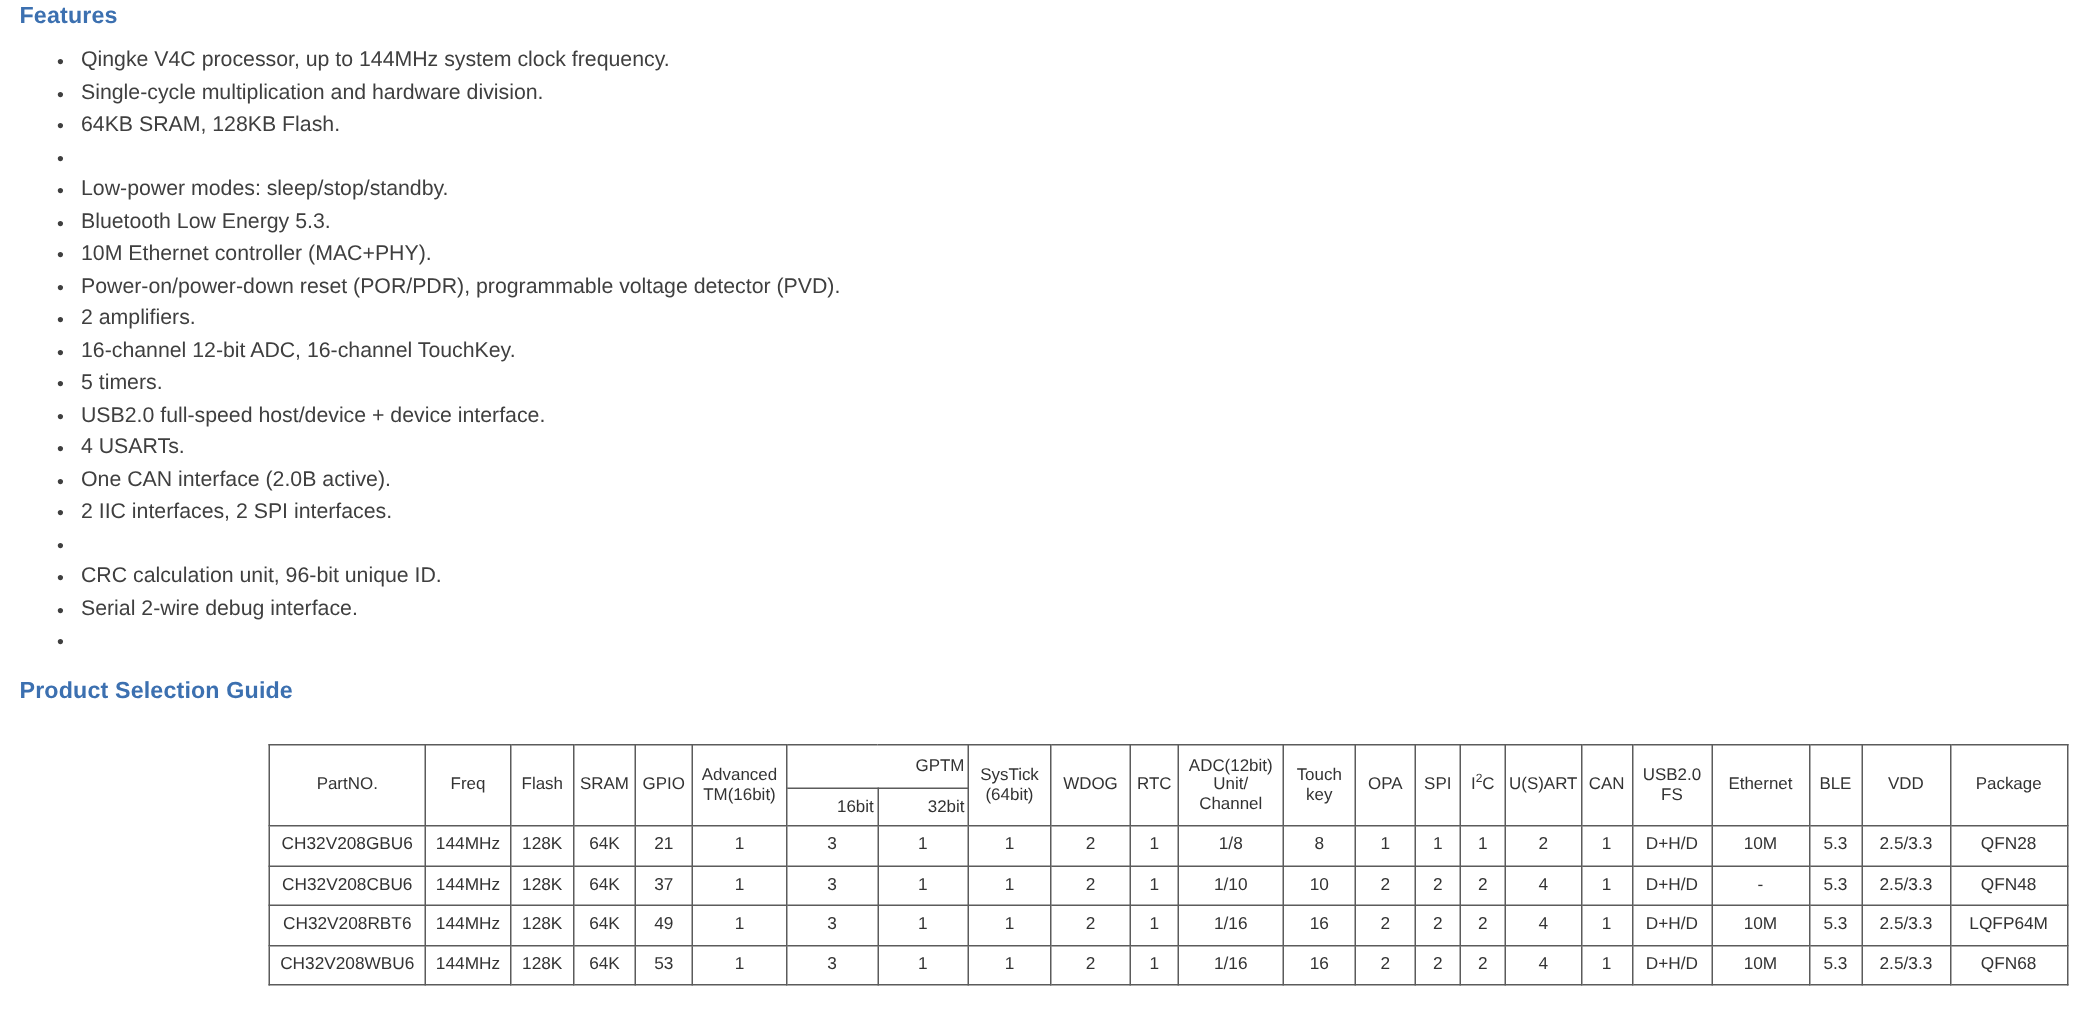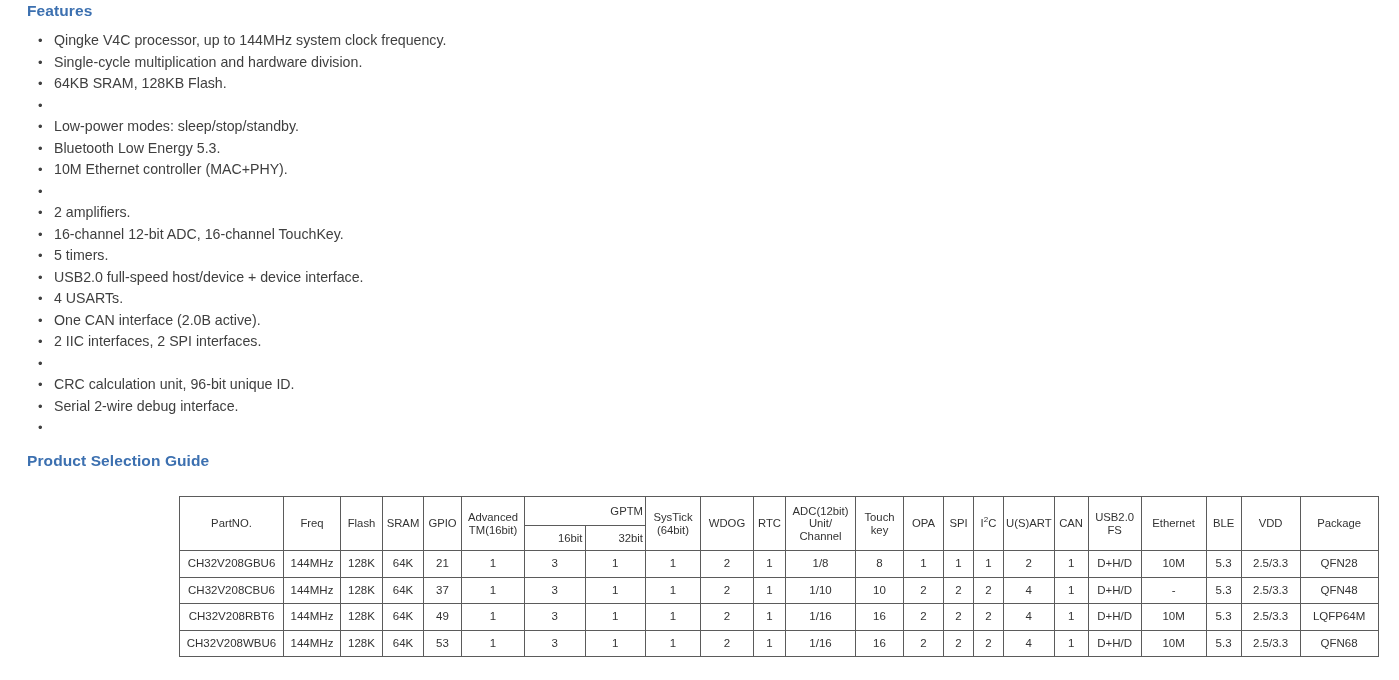--- a/index.html
+++ b/index.html
@@ -16,21 +16,21 @@
   }
 
   .page {
     position: relative;
     width: 1399px;
     height: 680px;
   }
 
   .section-heading {
     position: absolute;
-    left: 27px;
+    left: 13px;
     font-family: "Liberation Sans", sans-serif;
     font-size: 15.5px;
     font-weight: bold;
     color: #3c70b0;
     letter-spacing: 0.1px;
     white-space: nowrap;
   }
   #features-heading { top: 2px; }
   #guide-heading { top: 452px; }
 
@@ -136,21 +136,21 @@
   <div class="section-heading" id="features-heading">Features</div>
 
   <ul class="feature-list">
       <li class="feature-item"><span class="bullet">•</span><span>Qingke V4C processor, up to 144MHz system clock frequency.</span></li>
       <li class="feature-item"><span class="bullet">•</span><span>Single-cycle multiplication and hardware division.</span></li>
       <li class="feature-item"><span class="bullet">•</span><span>64KB SRAM, 128KB Flash.</span></li>
       <li class="feature-item"><span class="bullet">•</span></li>
       <li class="feature-item"><span class="bullet">•</span><span>Low-power modes: sleep/stop/standby.</span></li>
       <li class="feature-item"><span class="bullet">•</span><span>Bluetooth Low Energy 5.3.</span></li>
       <li class="feature-item"><span class="bullet">•</span><span>10M Ethernet controller (MAC+PHY).</span></li>
-      <li class="feature-item"><span class="bullet">•</span></li>
+      <li class="feature-item"><span class="bullet">•</span><span>Power-on/power-down reset (POR/PDR), programmable voltage detector (PVD).</span></li>
       <li class="feature-item"><span class="bullet">•</span><span>2 amplifiers.</span></li>
       <li class="feature-item"><span class="bullet">•</span><span>16-channel 12-bit ADC, 16-channel TouchKey.</span></li>
       <li class="feature-item"><span class="bullet">•</span><span>5 timers.</span></li>
       <li class="feature-item"><span class="bullet">•</span><span>USB2.0 full-speed host/device + device interface.</span></li>
       <li class="feature-item"><span class="bullet">•</span><span>4 USARTs.</span></li>
       <li class="feature-item"><span class="bullet">•</span><span>One CAN interface (2.0B active).</span></li>
       <li class="feature-item"><span class="bullet">•</span><span>2 IIC interfaces, 2 SPI interfaces.</span></li>
       <li class="feature-item"><span class="bullet">•</span></li>
       <li class="feature-item"><span class="bullet">•</span><span>CRC calculation unit, 96-bit unique ID.</span></li>
       <li class="feature-item"><span class="bullet">•</span><span>Serial 2-wire debug interface.</span></li>

